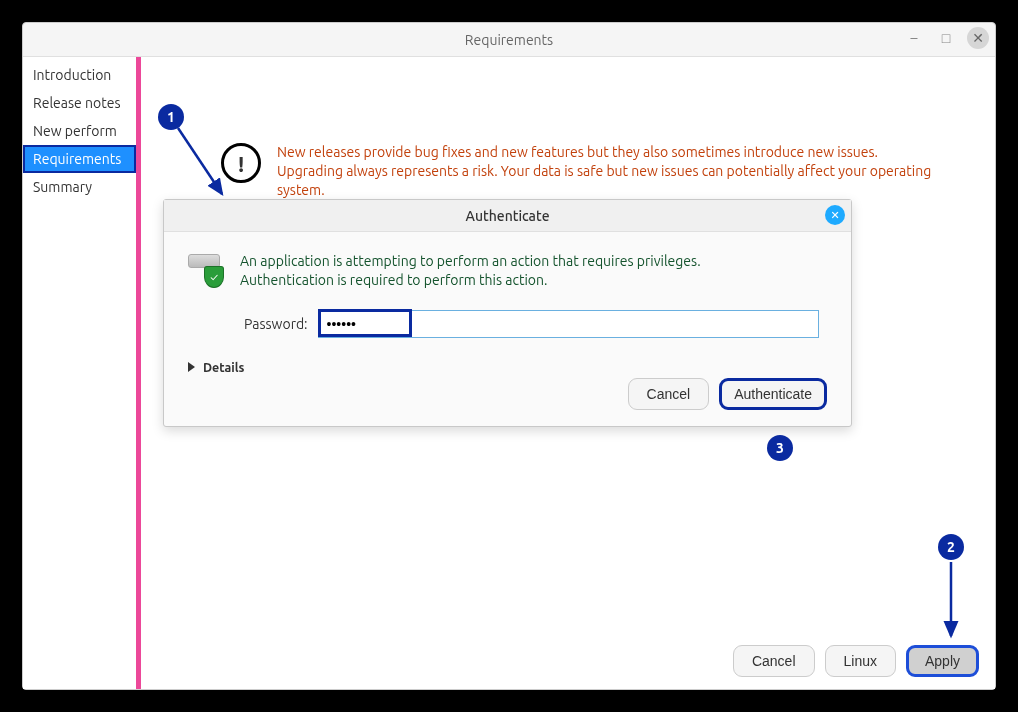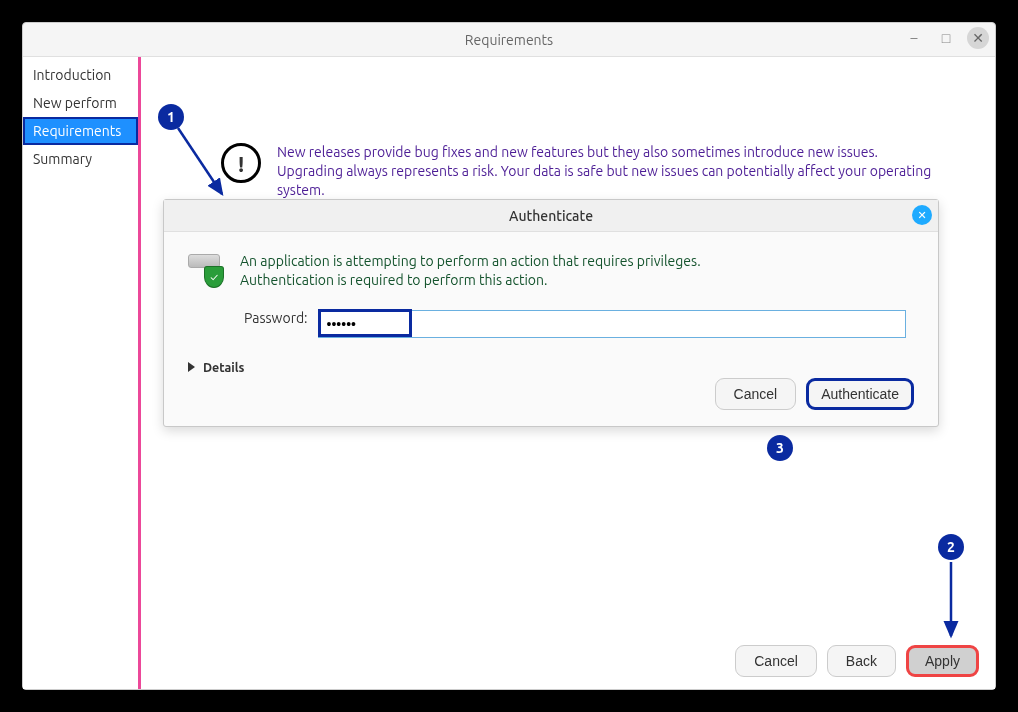--- a/index.html
+++ b/index.html
@@ -53,21 +53,21 @@
   }
   .win-close { background: #d6d6d6; color: #666; }
   .body-area {
     flex: 1;
     display: flex;
     background: #fff;
     position: relative;
   }
   .sidebar {
     width: 118px;
-    border-right: 3px solid #ec4899;
+    border-right: 5px solid #ec4899;
     background: #fff;
     padding-top: 4px;
   }
   .side-item {
     padding: 6px 10px;
     font-size: 14px;
     color: #333;
     cursor: pointer;
   }
   .side-item.selected {
@@ -94,21 +94,21 @@
     border: 3px solid #000;
     border-radius: 50%;
     display: flex; align-items: center; justify-content: center;
     font-weight: bold;
     font-size: 22px;
     flex-shrink: 0;
   }
   .info-text {
     font-size: 14px;
     line-height: 1.35;
-    color: #4c1d95;
+    color: #c2410c;
     max-width: 660px;
   }
   .check-row {
     margin-top: 16px;
     margin-left: 56px;
     display: inline-flex;
     align-items: center;
     gap: 6px;
     border: 2px solid #0a2aa0;
     padding: 3px 6px;
@@ -134,29 +134,29 @@
     padding: 7px 18px;
     background: #f5f5f5;
     border: 1px solid #ccc;
     border-radius: 9px;
     font-size: 14px;
     color: #333;
     cursor: pointer;
   }
   .btn.apply {
     background: #d0d0d0;
-    border: 3px solid #ef4444;
+    border: 3px solid #1d4ed8;
     padding: 5px 16px;
   }
 
   
   .modal {
     position: absolute;
     top: 199px; left: 163px;
-    width: 776px;
+    width: 689px;
     background: #fafafa;
     border: 1px solid #c8c8c8;
     border-radius: 3px;
     box-shadow: 0 4px 12px rgba(0,0,0,0.15);
   }
   .modal-title {
     height: 32px;
     border-bottom: 1px solid #e0e0e0;
     display: flex;
     align-items: center;
@@ -209,20 +209,21 @@
     font-size: 11px;
   }
   .auth-text {
     font-size: 14px;
     line-height: 1.35;
     color: #14532d;
     max-width: 555px;
   }
   .pw-row {
     display: flex;
+    align-items: center;
     gap: 10px;
     margin: 20px 8px 6px 56px;
   }
   .pw-label { font-size: 14px; }
   .pw-input {
     flex: 1;
     height: 28px;
     border: 1px solid #6ab0e0;
     background: #fff;
     padding: 0 8px;
@@ -289,39 +290,40 @@
     <span class="titlebar-title">Requirements</span>
     <div class="win-controls">
       <div class="win-btn">–</div>
       <div class="win-btn">□</div>
       <div class="win-btn win-close">✕</div>
     </div>
   </div>
   <div class="body-area">
     <div class="sidebar">
       <div class="side-item">Introduction</div>
+      <div class="side-item">Release notes</div>
       <div class="side-item">New perform</div>
       <div class="side-item selected">Requirements</div>
       <div class="side-item">Summary</div>
     </div>
     <div class="main">
       <div class="info-row">
         <div class="warn-circle">!</div>
         <div class="info-text">New releases provide bug fixes and new features but they also sometimes introduce new issues. Upgrading always represents a risk. Your data is safe but new issues can potentially affect your operating system.</div>
       </div>
       <div>
         <label class="check-row">
           <span class="checkbox">✓</span>
           <span class="check-label">I understand the risk. I want to upgrade to "Linux Mint 21.2 Victoria".</span>
         </label>
       </div>
 
       <div class="footer-buttons">
         <button class="btn">Cancel</button>
-        <button class="btn">Back</button>
+        <button class="btn">Linux</button>
         <button class="btn apply">Apply</button>
       </div>
     </div>
   </div>
 </div>
 
 <div class="modal">
   <div class="modal-title">
     <span>Authenticate</span>
     <div class="modal-close">✕</div>

